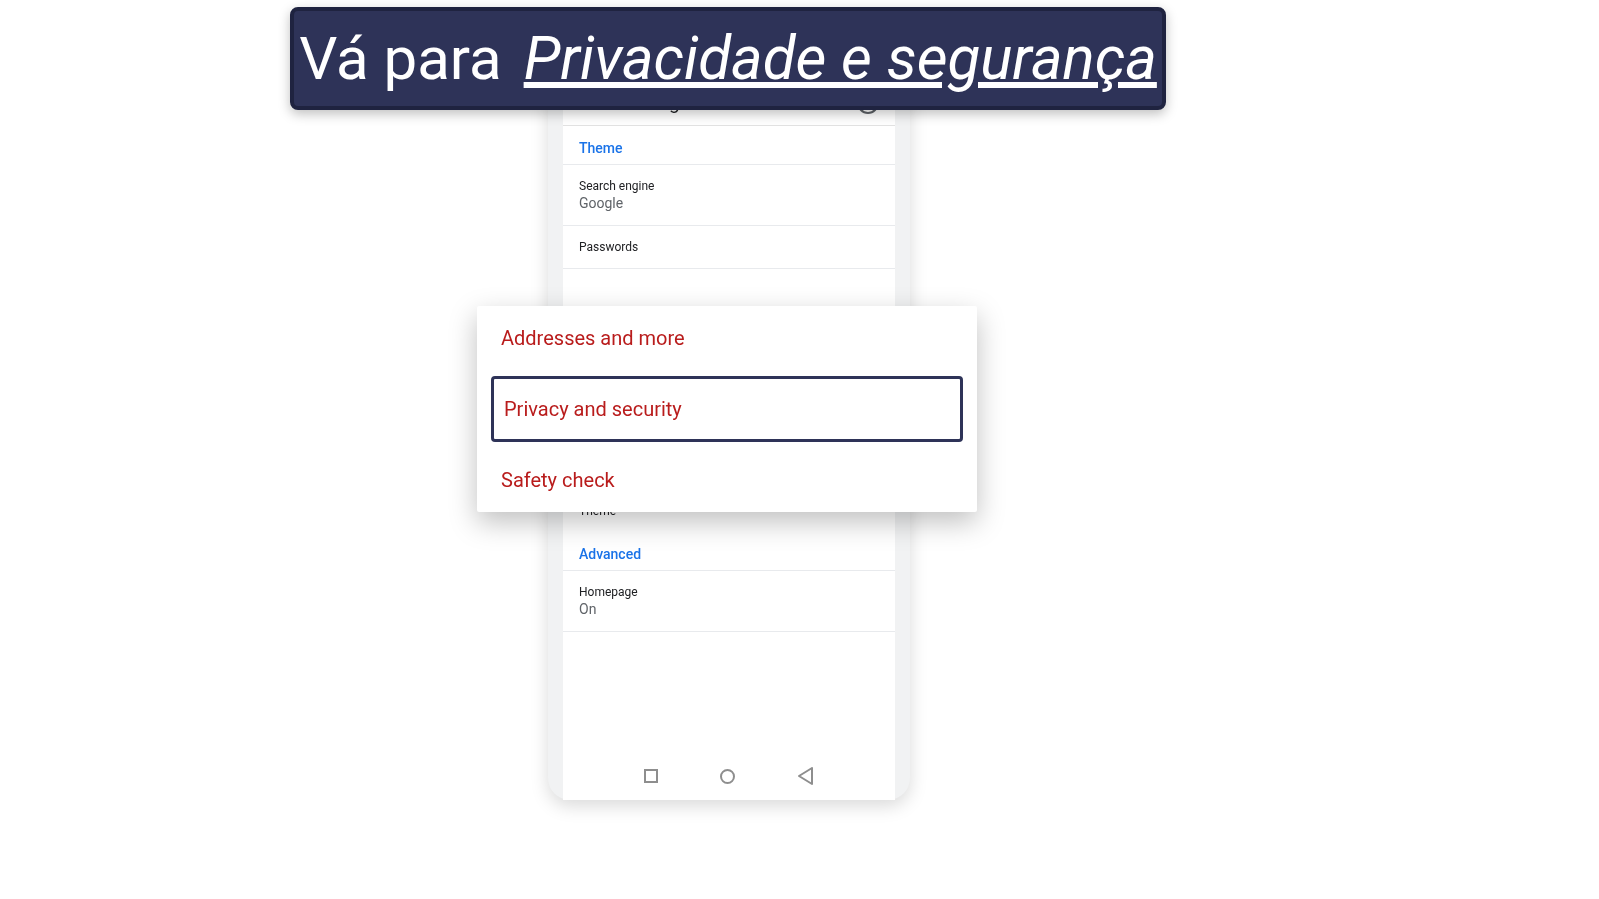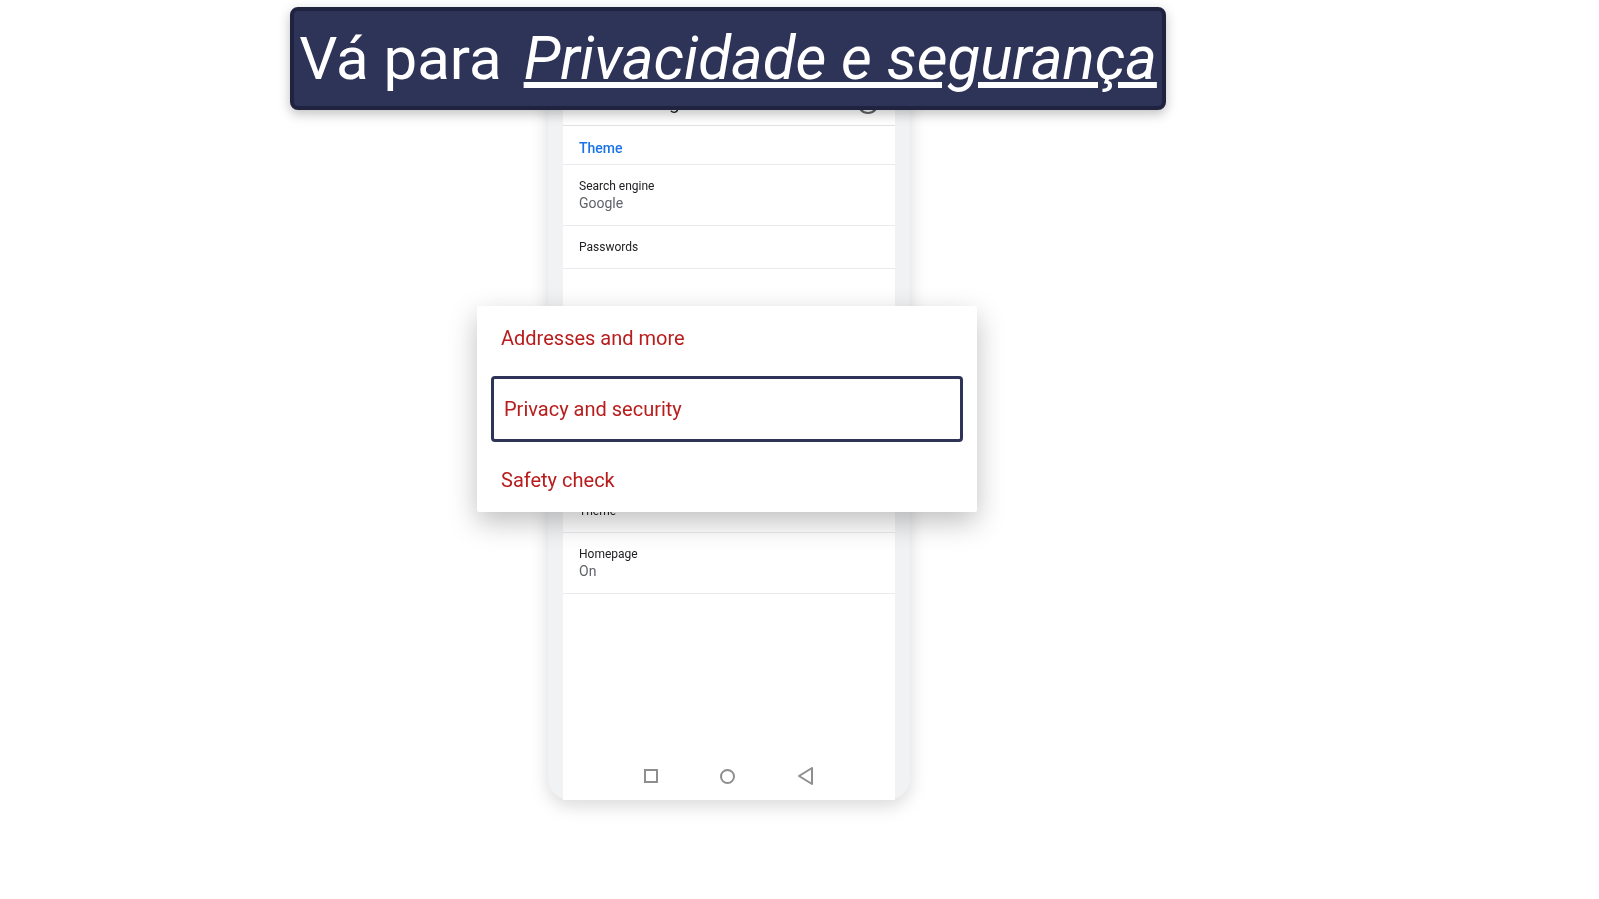--- a/index.html
+++ b/index.html
@@ -205,20 +205,21 @@
       <div class="setting-item-title">Passwords</div>
     </div>
 
     <div style="height:220px;"></div>
     <div class="spacer"></div>
 
     <div class="setting-item noborder">
       <div class="setting-item-title">Theme</div>
     </div>
 
+    <div class="section-header">Advanced</div>
 
     <div class="setting-item" style="border-top:1px solid #e8eaed;">
       <div class="setting-item-title">Homepage</div>
       <div class="setting-item-sub">On</div>
     </div>
 
   </div>
 
   <div class="nav-bar">
     <div class="nav-icon">

